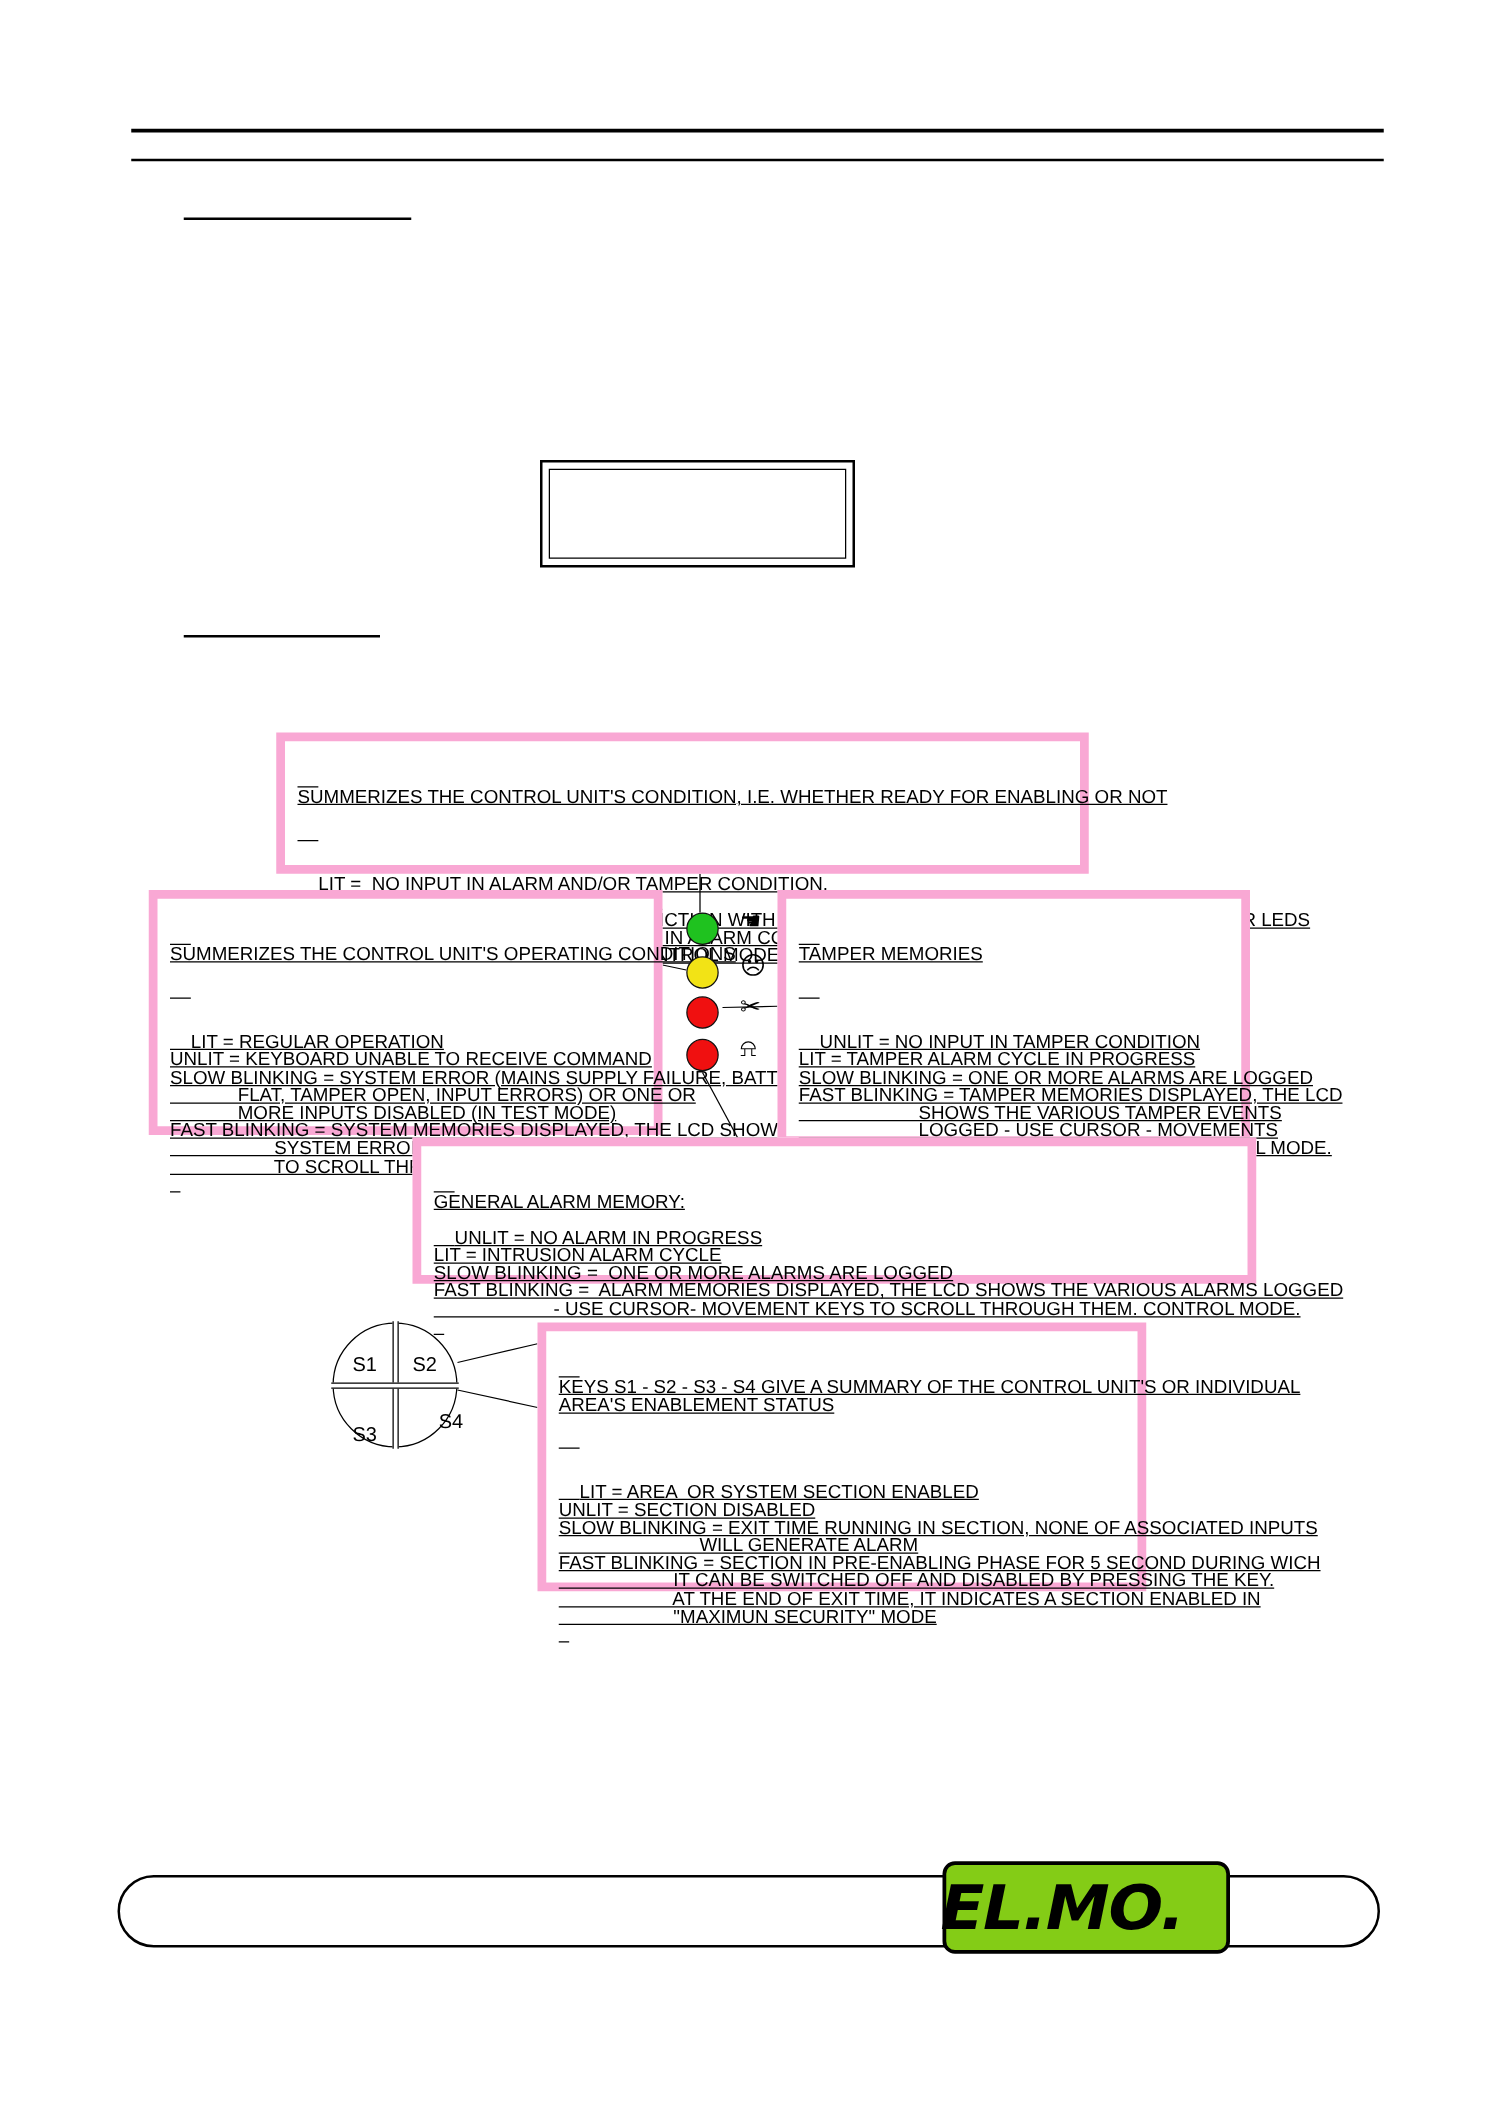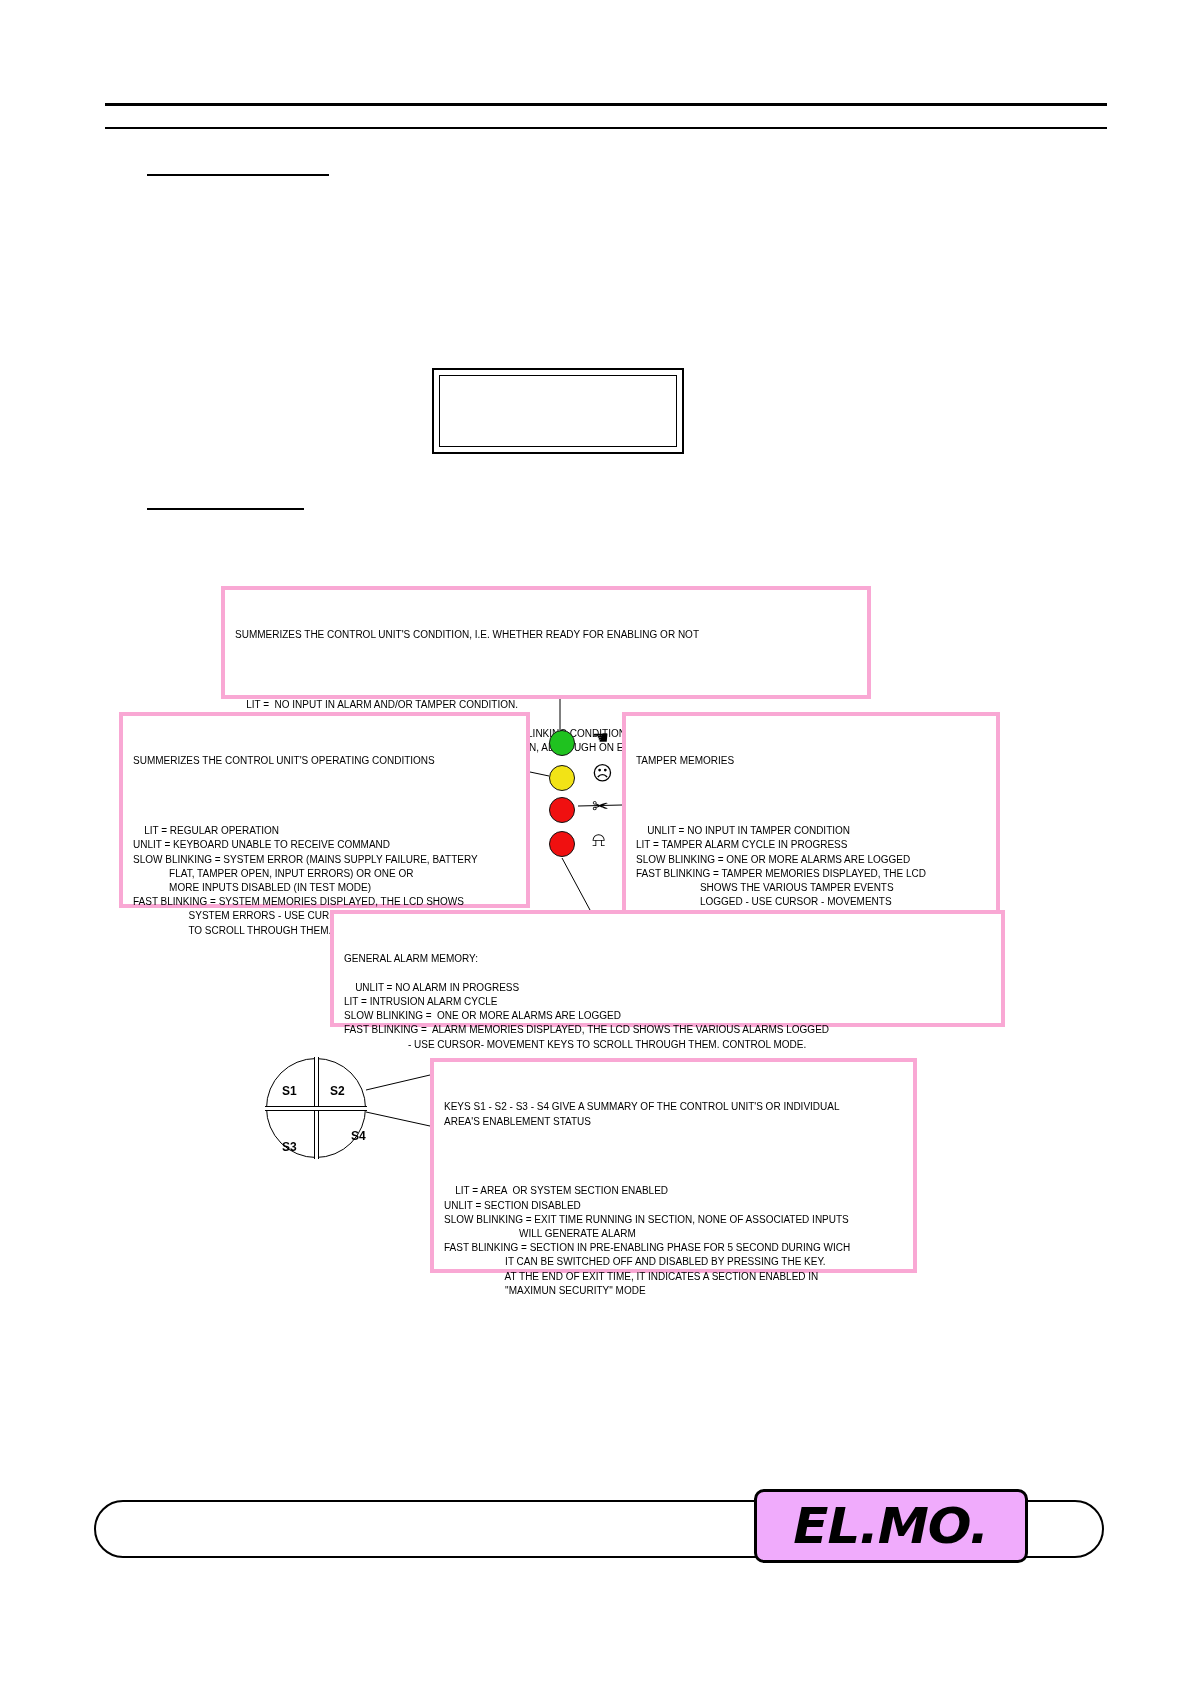--- a/index.html
+++ b/index.html
@@ -43,27 +43,28 @@
   .lcd-inner {
     position: absolute;
     left: 5px; top: 5px; right: 5px; bottom: 5px;
     border: 1px solid #000;
     background: #fff;
   }
 
   
   .callout {
     position: absolute;
-    border: 4px solid #f9a8d4;
-    background: #fff;
-    box-sizing: border-box;
-    font-size: 10px;
+    border: 7px solid #f9a8d4;
+    background: #fff;
+    box-sizing: border-box;
+    font-size: 15px;
     line-height: 14.2px;
     white-space: pre;
     padding: 10px 8px 8px 10px;
+    text-decoration: underline;
   }
 
   #box-status { left: 221px;  top: 586px;  width: 650px;  height: 113px; }
   #box-oper   { left: 119px;  top: 712px;  width: 411px;  height: 196px; }
   #box-tamper { left: 622px;  top: 712px;  width: 378px;  height: 204px; }
   #box-alarm  { left: 286px;  top: 910px;  width: 675px;  height: 117px; margin-left: 44px; }
   #box-keys   { left: 430px;  top: 1058px; width: 487px;  height: 215px; }
 
   .callout .title { display: block; }
   .callout .gap   { display: block; height: 13px; }
@@ -119,50 +120,49 @@
     position: absolute;
     top: 48px; left: -1px;
     height: 5px; width: 102px;
     background: #fff;
     border-top: 1px solid #000;
     border-bottom: 1px solid #000;
     box-sizing: border-box;
   }
   .skeys .slabel {
     position: absolute;
-    font-size: 12px;
-    font-weight: bold;
+    font-size: 16px;
+    font-weight: normal;
     font-family: "Liberation Sans", sans-serif;
   }
   .skeys .s1 { left: 16px; top: 26px; }
   .skeys .s2 { left: 64px; top: 26px; }
   .skeys .s3 { left: 16px; top: 82px; }
   .skeys .s4 { left: 61px; top: 71px; margin-left: 24px; }
 
   
   .footer-bar {
     position: absolute;
     left: 94px; top: 1500px;
     width: 1010px; height: 58px;
     border: 2px solid #000;
     border-radius: 29px;
     background: #fff;
     box-sizing: border-box;
   }
   .logo {
     position: absolute;
     left: 754px; top: 1489px;
-    width: 274px; height: 74px;
+    width: 230px; height: 74px;
     border: 3px solid #000;
     border-radius: 10px;
-    background: #f0abfc;
+    background: #84cc16;
     box-sizing: border-box;
     display: flex;
     align-items: center;
-    justify-content: center;
   }
   .logo-text {
     font-family: "DejaVu Sans", sans-serif;
     font-weight: bold;
     font-size: 49px;
     letter-spacing: -1px;
     font-style: italic;
     transform: scaleX(1.05);
   }
 </style>

